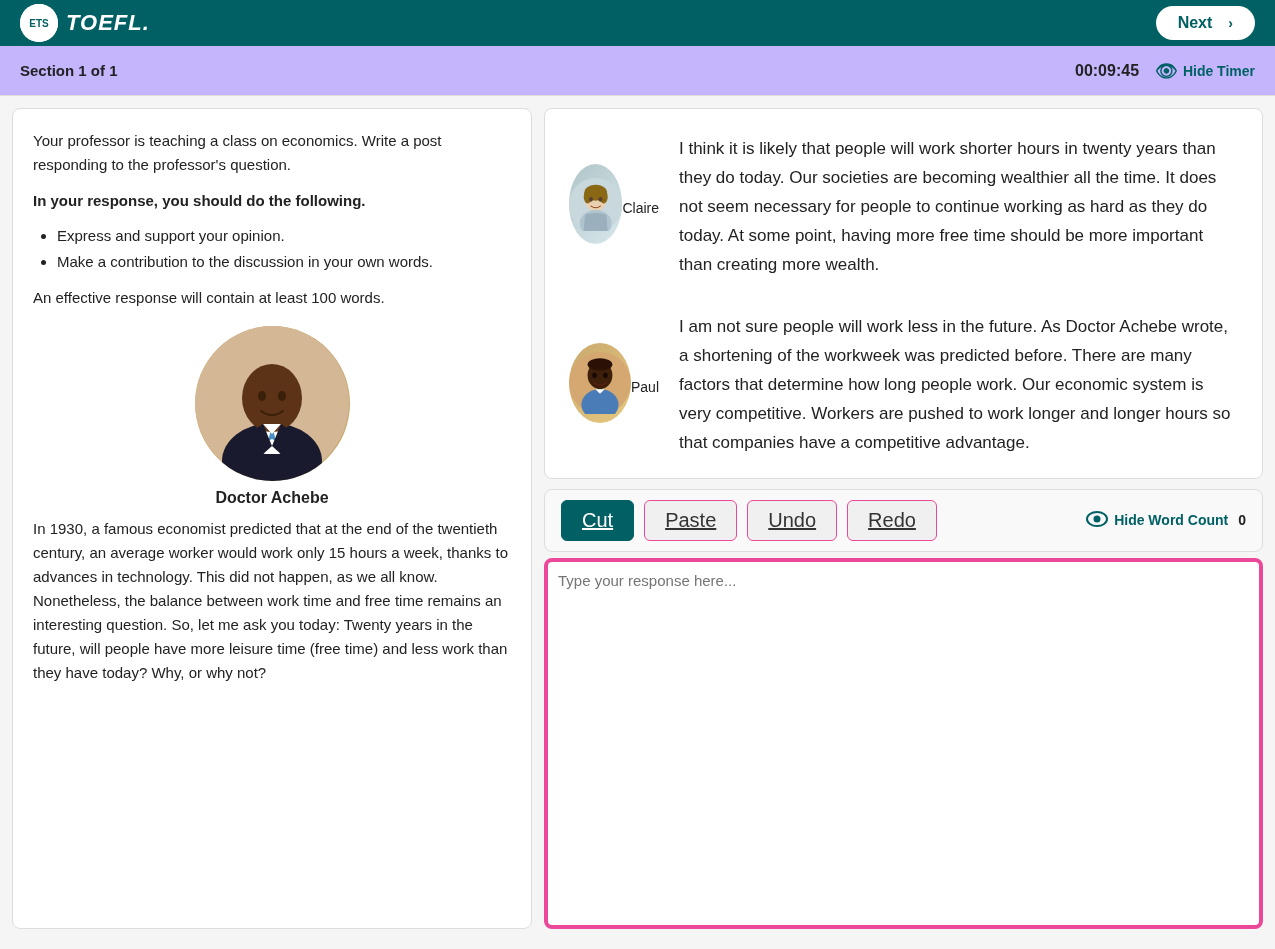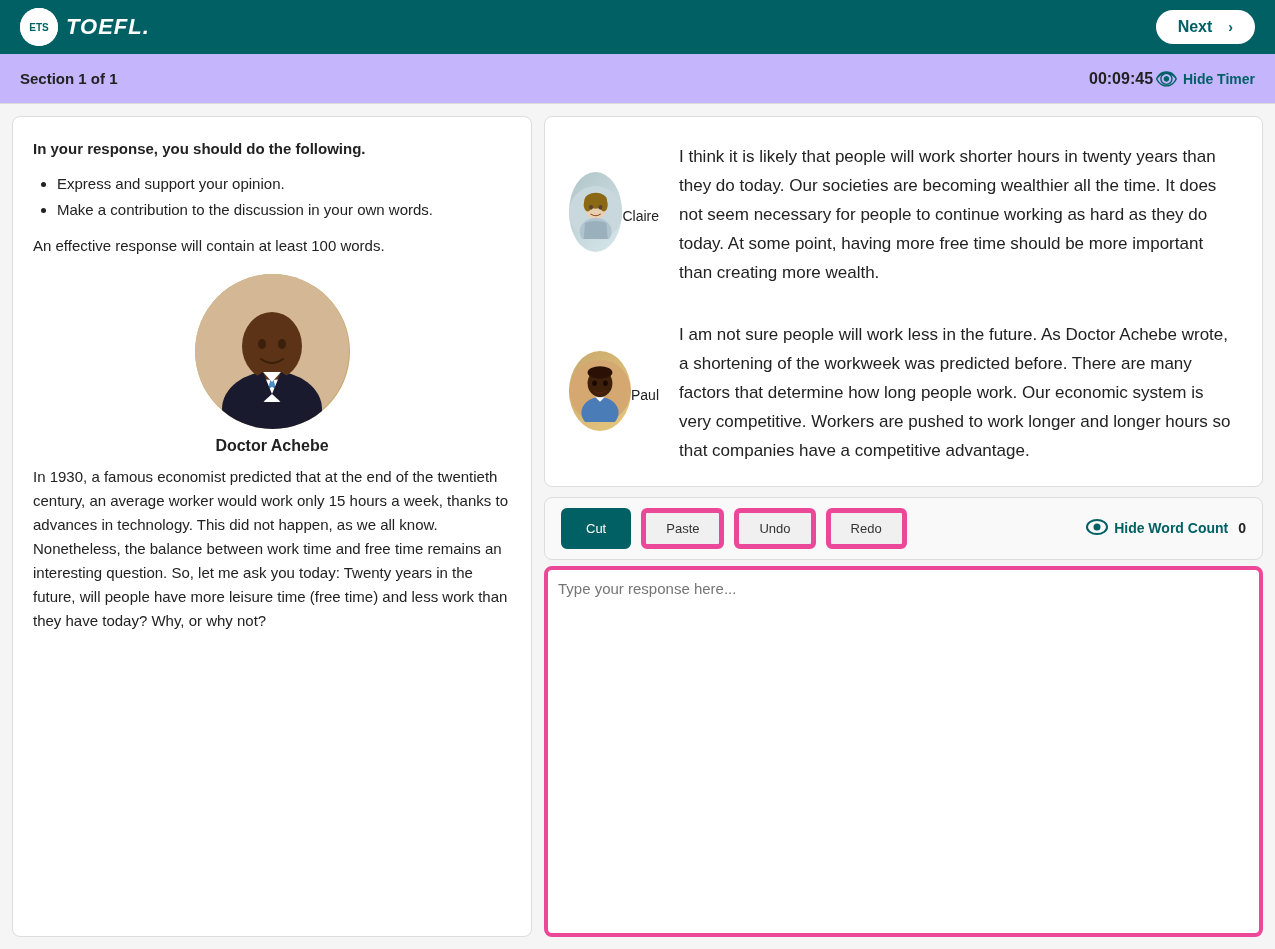--- a/index.html
+++ b/index.html
@@ -1,21 +1,21 @@
 <!DOCTYPE html>
 <html><head>
   <meta charset="utf-8">
   <style>
     * { box-sizing: border-box; margin: 0; padding: 0; }
     body { font-family: Arial, sans-serif; font-size: 15px; color: #222; background: #f5f5f5; width: 1275px; height: 949px; overflow: hidden; }
 
     
     .header {
       background-color: #006064;
-      height: 54px;
+      height: 46px;
       display: flex;
       align-items: center;
       justify-content: space-between;
       padding: 4px 20px;
     }
     .header-logo {
       display: flex;
       align-items: center;
       gap: 8px;
     }
@@ -67,21 +67,21 @@
       border-bottom: 1px solid #ddd;
     }
     .section-label {
       font-weight: bold;
       font-size: 15px;
       color: #222;
     }
     .timer-area {
       display: flex;
       align-items: center;
-      gap: 2px;
+      gap: 16px;
       color: #006064;
     }
     .timer-value {
       font-size: 16px;
       font-weight: bold;
       color: #222;
     }
     .hide-timer-btn {
       color: #006064;
       font-size: 14px;
@@ -217,25 +217,26 @@
       border: 1px solid #ddd;
       border-radius: 8px;
       margin-top: 10px;
       padding: 10px 16px;
       gap: 10px;
       flex-shrink: 0;
     }
     .toolbar-btn {
       padding: 8px 20px;
       border-radius: 6px;
-      border: 5px solid #ec4899;
+      border: 1px solid #ec4899;
       background: #f0f0f0;
-      font-size: 13px;
+      font-size: 20px;
       cursor: pointer;
       color: #333;
+      text-decoration: underline;
     }
     .toolbar-btn.active {
       background: #006064;
       color: white;
       border-color: #006064;
     }
     .toolbar-spacer {
       flex: 1;
     }
     .hide-word-count-btn {
@@ -307,20 +308,21 @@
     <div class="hide-timer-btn">
       <span class="eye-icon">👁</span>
       <span>Hide Timer</span>
     </div>
   </div>
 </div>
 
 <div class="main-content">
 
   <div class="left-panel">
+    <p>Your professor is teaching a class on economics. Write a post responding to the professor's question.</p>
     <p class="bold-instruction">In your response, you should do the following.</p>
     <ul>
       <li>Express and support your opinion.</li>
       <li>Make a contribution to the discussion in your own words.</li>
     </ul>
     <p>An effective response will contain at least 100 words.</p>
 
     <div class="doctor-img-container">
       <div class="doctor-img">
 

